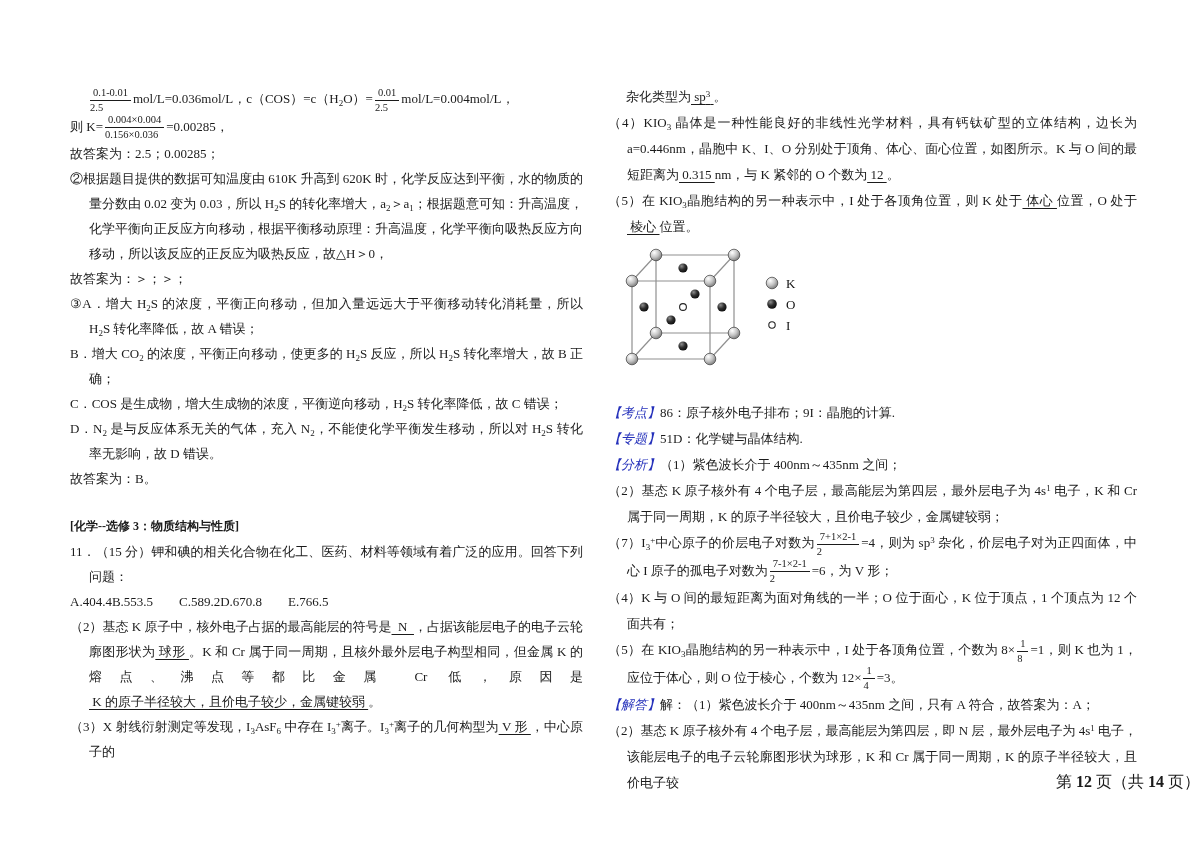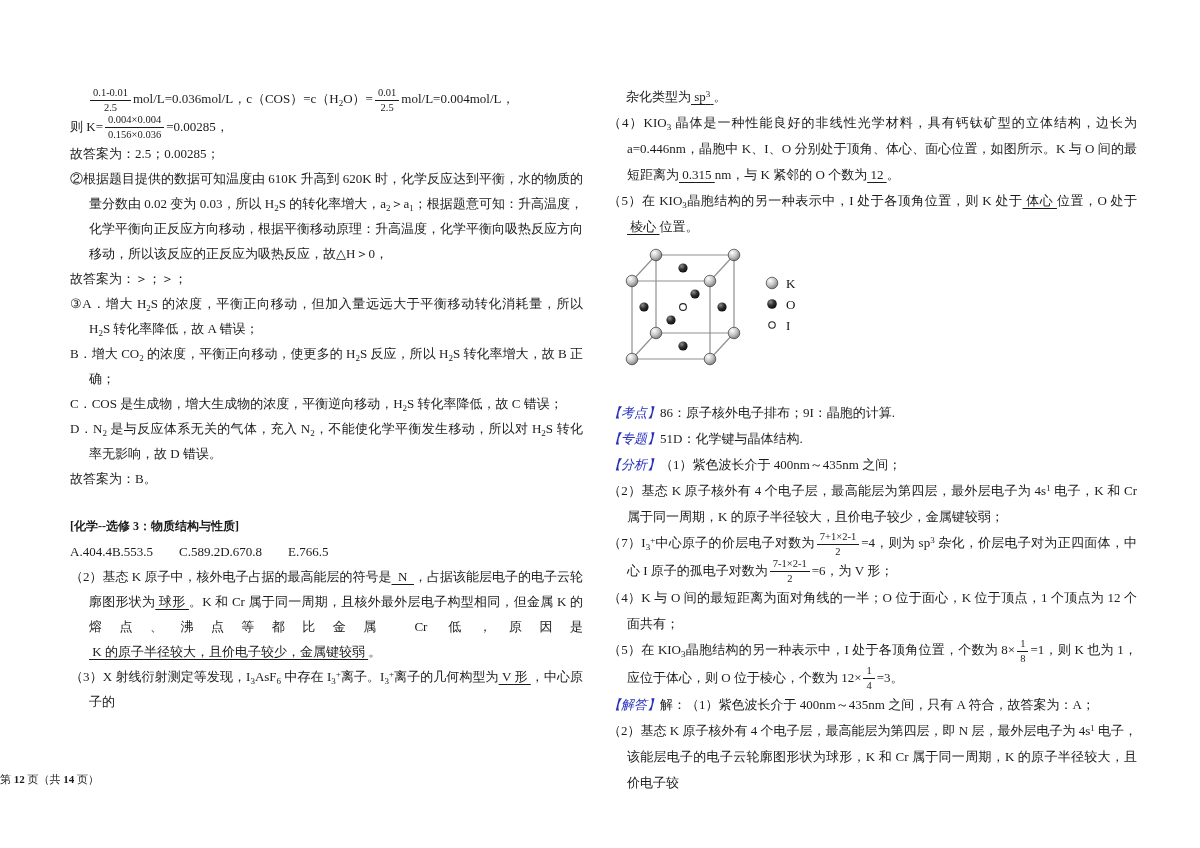--- a/index.html
+++ b/index.html
@@ -32,55 +32,56 @@
 
   .ans {
     text-decoration:underline;
     text-underline-offset:3px;
     white-space:pre;
   }
 
   .frac {
     display:inline-block;
     vertical-align:middle;
-    text-align:center;
+    text-align:left;
     font-size:10.5px;
     line-height:12px;
     padding:0 2px;
     text-indent:0;
   }
   .frac .fn { display:block; border-bottom:1px solid #1b1b1b; padding:0 3px 1px 3px; }
   .frac .fd { display:block; padding-top:1px; }
 
   .figure { margin:3px 0 5px 4px; height:152px; }
 
   .footer {
     position:absolute;
     left:0; right:0; top:772px;
-    text-align:left;
-    font-size:11px;
+    text-align:right;
+    font-size:16px;
   }
   .footer b { font-family:"Liberation Serif",serif; }
 </style>
 </head>
 <body>
 
 <div class="page" style="background: rgb(255, 255, 255); color: rgb(27, 27, 27);">
   <div class="col col-left" id="col-left">
       <p class="line ind"><span class="frac"><span class="fn">0.1-0.01</span><span class="fd">2.5</span></span><span>mol/L=0.036mol/L，c（COS）=c（H</span><sub>2</sub><span>O）=</span><span class="frac"><span class="fn">0.01</span><span class="fd">2.5</span></span><span>mol/L=0.004mol/L，</span></p>
       <p class="line"><span>则 K=</span><span class="frac"><span class="fn">0.004×0.004</span><span class="fd">0.156×0.036</span></span><span>=0.00285，</span></p>
       <p class="line"><span>故答案为：2.5；0.00285；</span></p>
       <p class="line hang"><span>②根据题目提供的数据可知温度由 610K 升高到 620K 时，化学反应达到平衡，水的物质的量分数由 0.02 变为 0.03，所以 H</span><sub>2</sub><span>S 的转化率增大，a</span><sub>2</sub><span>＞a</span><sub>1</sub><span>；根据题意可知：升高温度，化学平衡向正反应方向移动，根据平衡移动原理：升高温度，化学平衡向吸热反应方向移动，所以该反应的正反应为吸热反应，故△H＞0，</span></p>
       <p class="line"><span>故答案为：＞；＞；</span></p>
       <p class="line hang"><span>③A．增大 H</span><sub>2</sub><span>S 的浓度，平衡正向移动，但加入量远远大于平衡移动转化消耗量，所以 H</span><sub>2</sub><span>S 转化率降低，故 A 错误；</span></p>
       <p class="line hang"><span>B．增大 CO</span><sub>2</sub><span> 的浓度，平衡正向移动，使更多的 H</span><sub>2</sub><span>S 反应，所以 H</span><sub>2</sub><span>S 转化率增大，故 B 正确；</span></p>
       <p class="line hang"><span>C．COS 是生成物，增大生成物的浓度，平衡逆向移动，H</span><sub>2</sub><span>S 转化率降低，故 C 错误；</span></p>
       <p class="line hang"><span>D．N</span><sub>2</sub><span> 是与反应体系无关的气体，充入 N</span><sub>2</sub><span>，不能使化学平衡发生移动，所以对 H</span><sub>2</sub><span>S 转化率无影响，故 D 错误。</span></p>
       <p class="line"><span>故答案为：B。</span></p>
       <p class="line title"><span>[化学--选修 3：物质结构与性质]</span></p>
+      <p class="line hang"><span>11．（15 分）钾和碘的相关化合物在化工、医药、材料等领域有着广泛的应用。回答下列问题：</span></p>
       <p class="line"><span>A.404.4B.553.5　　C.589.2D.670.8　　E.766.5</span></p>
       <p class="line hang"><span>（2）基态 K 原子中，核外电子占据的最高能层的符号是</span><span class="ans"><span>  N  </span></span><span>，占据该能层电子的电子云轮廓图形状为</span><span class="ans"><span> 球形 </span></span><span>。K 和 Cr 属于同一周期，且核外最外层电子构型相同，但金属 K 的熔点、沸点等都比金属 Cr 低，原因是</span><span class="ans"><span> K 的原子半径较大，且价电子较少，金属键较弱 </span></span><span>。</span></p>
       <p class="line hang"><span>（3）X 射线衍射测定等发现，I</span><sub>3</sub><span>AsF</span><sub>6</sub><span> 中存在 I</span><sub>3</sub><sup>+</sup><span>离子。I</span><sub>3</sub><sup>+</sup><span>离子的几何构型为</span><span class="ans"><span> V 形 </span></span><span>，中心原子的</span></p>
     </div>
   <div class="col col-right" id="col-right">
       <p class="line ind"><span>杂化类型为</span><span class="ans"><span> sp</span><sup>3</sup><span> </span></span><span>。</span></p>
       <p class="line hang"><span>（4）KIO</span><sub>3</sub><span> 晶体是一种性能良好的非线性光学材料，具有钙钛矿型的立体结构，边长为 a=0.446nm，晶胞中 K、I、O 分别处于顶角、体心、面心位置，如图所示。K 与 O 间的最短距离为</span><span class="ans"><span> 0.315 </span></span><span>nm，与 K 紧邻的 O 个数为</span><span class="ans"><span> 12 </span></span><span>。</span></p>
       <p class="line hang"><span>（5）在 KIO</span><sub>3</sub><span>晶胞结构的另一种表示中，I 处于各顶角位置，则 K 处于</span><span class="ans"><span> 体心 </span></span><span>位置，O 处于</span><span class="ans"><span> 棱心 </span></span><span>位置。</span></p>
       <div class="figure"><svg width="212" height="150" viewBox="0 0 212 150">
           <defs>

